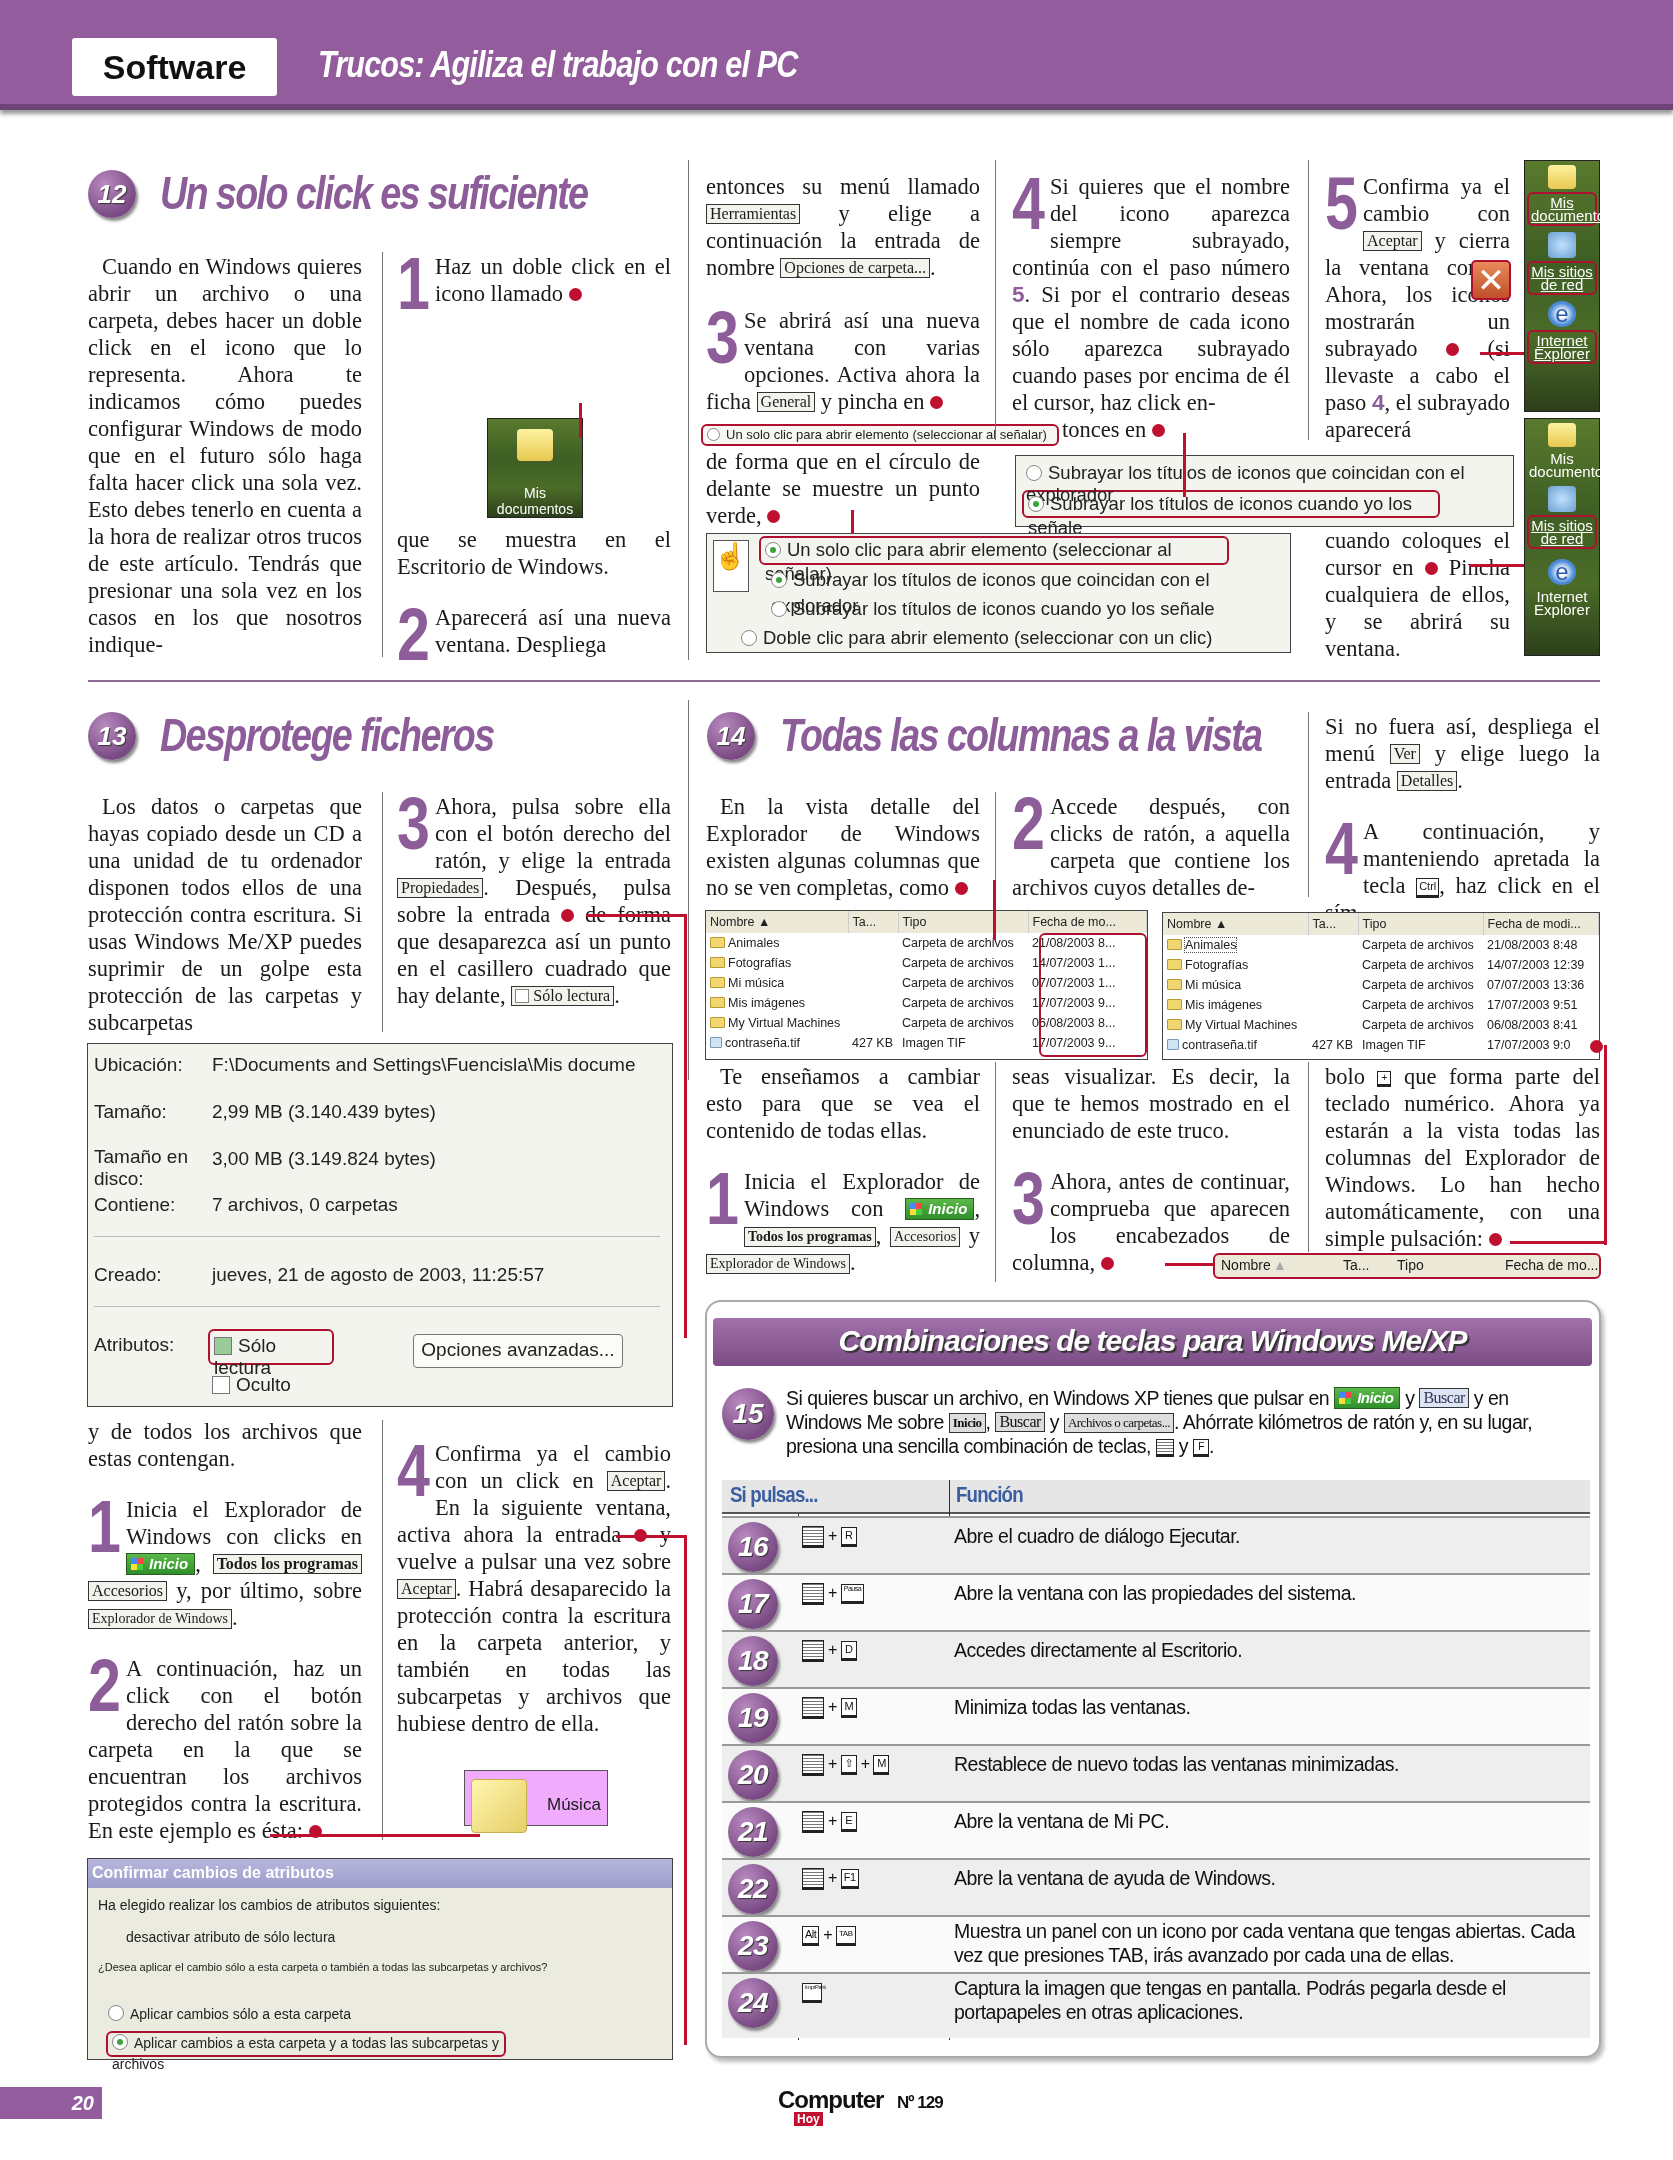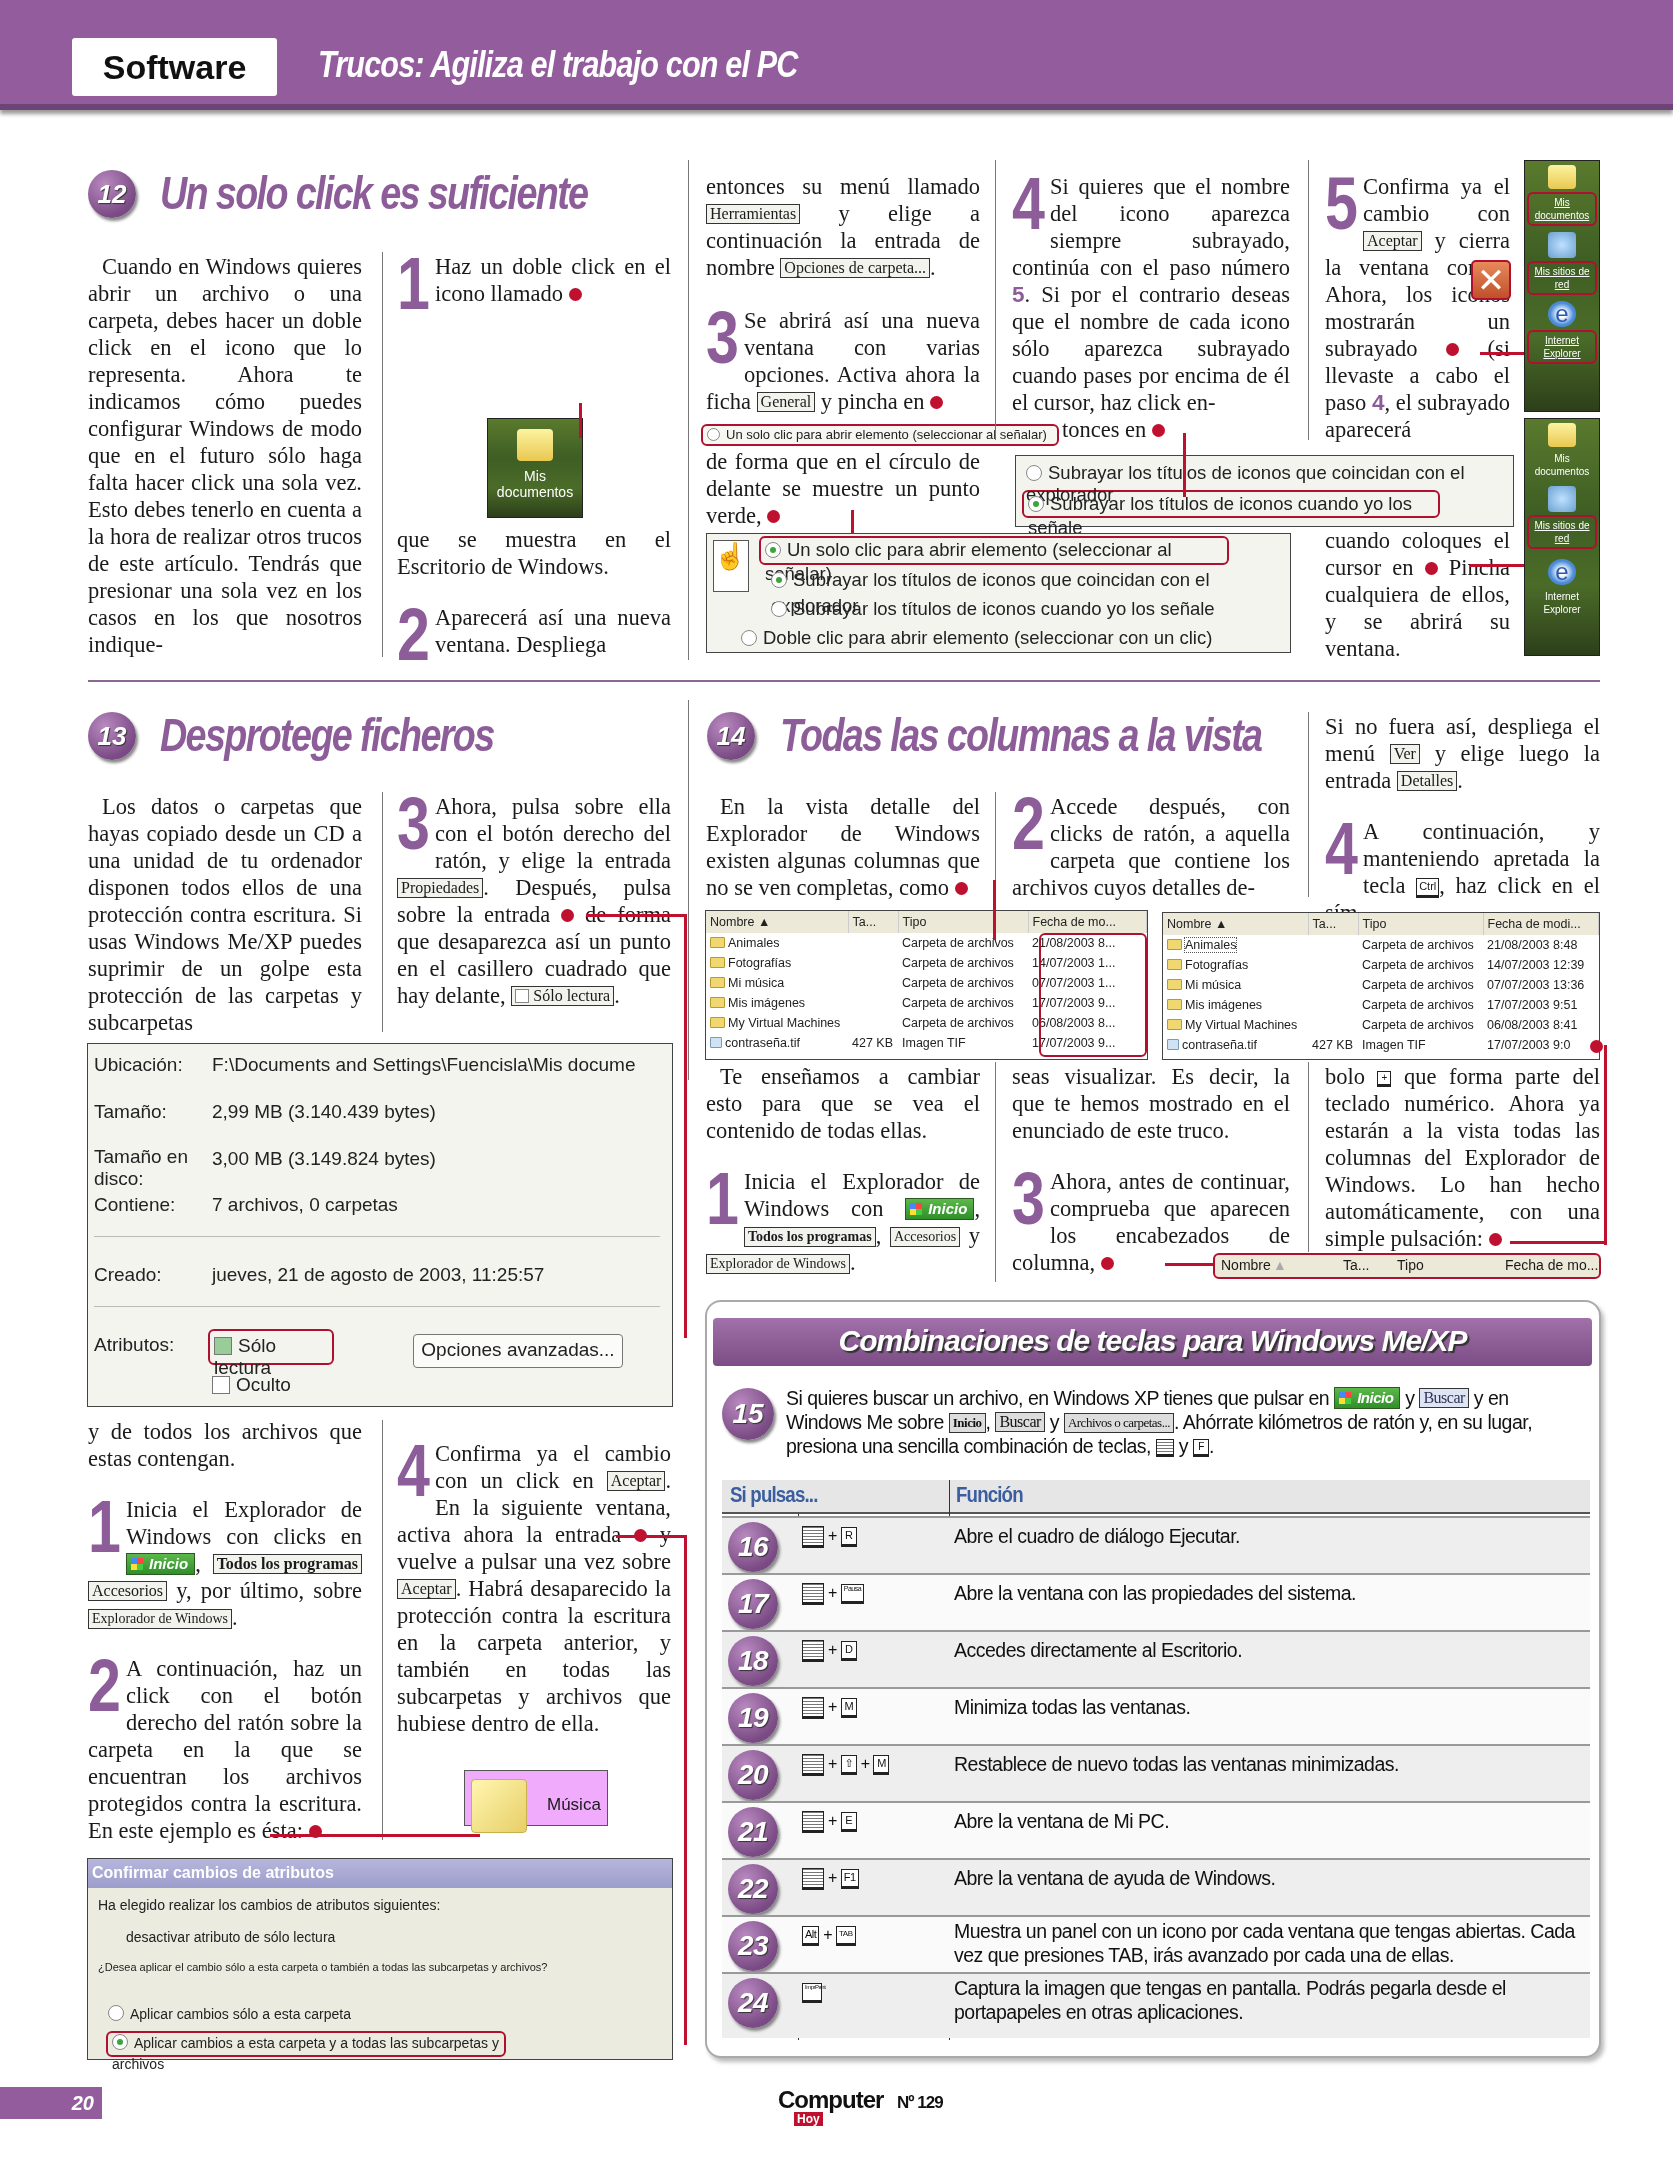--- a/index.html
+++ b/index.html
@@ -19,21 +19,21 @@
 .kbd{display:inline-block;border:1.5px solid #333;background:#f3f3ee;font-family:Liberation Serif, serif;font-size:16px;line-height:18px;padding:0 3px;vertical-align:2px}
 .pin{display:inline-block;width:13px;height:13px;border-radius:50%;background:#c0102f;vertical-align:0}
 .vdiv{width:1px;background:#777}
 .hdiv{height:2px;background:#8a6a94}
 .rl{background:#c0102f}
 .win{background:#f4f4ef;border:1.5px solid #444;font-family:"Liberation Sans",sans-serif;color:#222}
 .redbox{border:2.5px solid #b01030;border-radius:6px}
 .radio{display:inline-block;width:16px;height:16px;border-radius:50%;border:1.5px solid #888;background:#fff;vertical-align:-2px;margin-right:6px;position:relative}
 .radio.on::after{content:"";position:absolute;left:4px;top:4px;width:6px;height:6px;border-radius:50%;background:#3ba53b}
 .desk{background:linear-gradient(#5a7a2e,#3e5e24 40%,#4b6c28 70%,#2d3f1a);border:1px solid #222}
-.dicon{text-align:center;color:#fff;font-family:"Liberation Sans",sans-serif;font-size:10px;line-height:13px}
+.dicon{text-align:center;color:#fff;font-family:"Liberation Sans",sans-serif;font-size:15px;line-height:13px}
 .ul{text-decoration:underline}
 .icon-box{margin:0 auto;width:36px;height:32px;border-radius:4px}
 .ex th,.ex td{font-family:"Liberation Sans",sans-serif;font-size:12.5px;color:#222;text-align:left;white-space:nowrap;padding:0 4px;height:20px;font-weight:normal}
 .ex th{background:#ece9d8;border-right:1px solid #ccc;height:22px}
 .fold{display:inline-block;width:15px;height:11px;background:#f0d770;border:1px solid #b89b30;margin-right:3px;vertical-align:-1px;border-radius:1px}
 .box15{border:2px solid #aaa;border-radius:16px;background:#fff;box-shadow:3px 4px 4px #bbb}
 .band{background:linear-gradient(#a171a9,#7b4c85);color:#fff;font-family:"Liberation Sans",sans-serif;font-weight:bold;font-style:italic;font-size:30px;text-align:center;line-height:46px;text-shadow:2px 2px 1px #333;border-radius:4px;letter-spacing:-1px}
 .kt{font-family:"Liberation Sans",sans-serif;font-size:19.5px;line-height:24px;color:#111;letter-spacing:-.5px}
 .kt-row{position:absolute;left:0;width:868px;height:74px;border-top:2px solid #999}
 .kt-row.alt{background:#eeeeee}
@@ -65,21 +65,21 @@
 
 <div class="abs col" style="left:397px;top:253px;width:274px">
   <div class="step">
     <span class="big">1</span>
     <span>Haz un doble click en el icono llamado</span> <span class="pin"></span>
   </div>
 </div>
 
 <div class="abs desk" style="left:487px;top:418px;width:96px;height:100px">
   <div class="icon-box" style="margin-top:10px;background:linear-gradient(#fdf3a0,#e8c850)"></div>
-  <div class="dicon" style="margin-top:7px;font-size:14px;line-height:16px">
+  <div class="dicon" style="margin-top:24px;font-size:14px;line-height:16px">
       <div>Mis</div>
       <div>documentos</div>
     </div>
 </div>
 <div class="abs rl" style="left:579px;top:403px;width:3px;height:35px"></div>
 <div class="abs col" style="left:397px;top:526px;width:274px">
   <p>que se muestra en el Escritorio de Windows.</p>
   <div class="step">
     <span class="big">2</span>
     <span>Aparecerá así una nueva ventana. Despliega</span>

